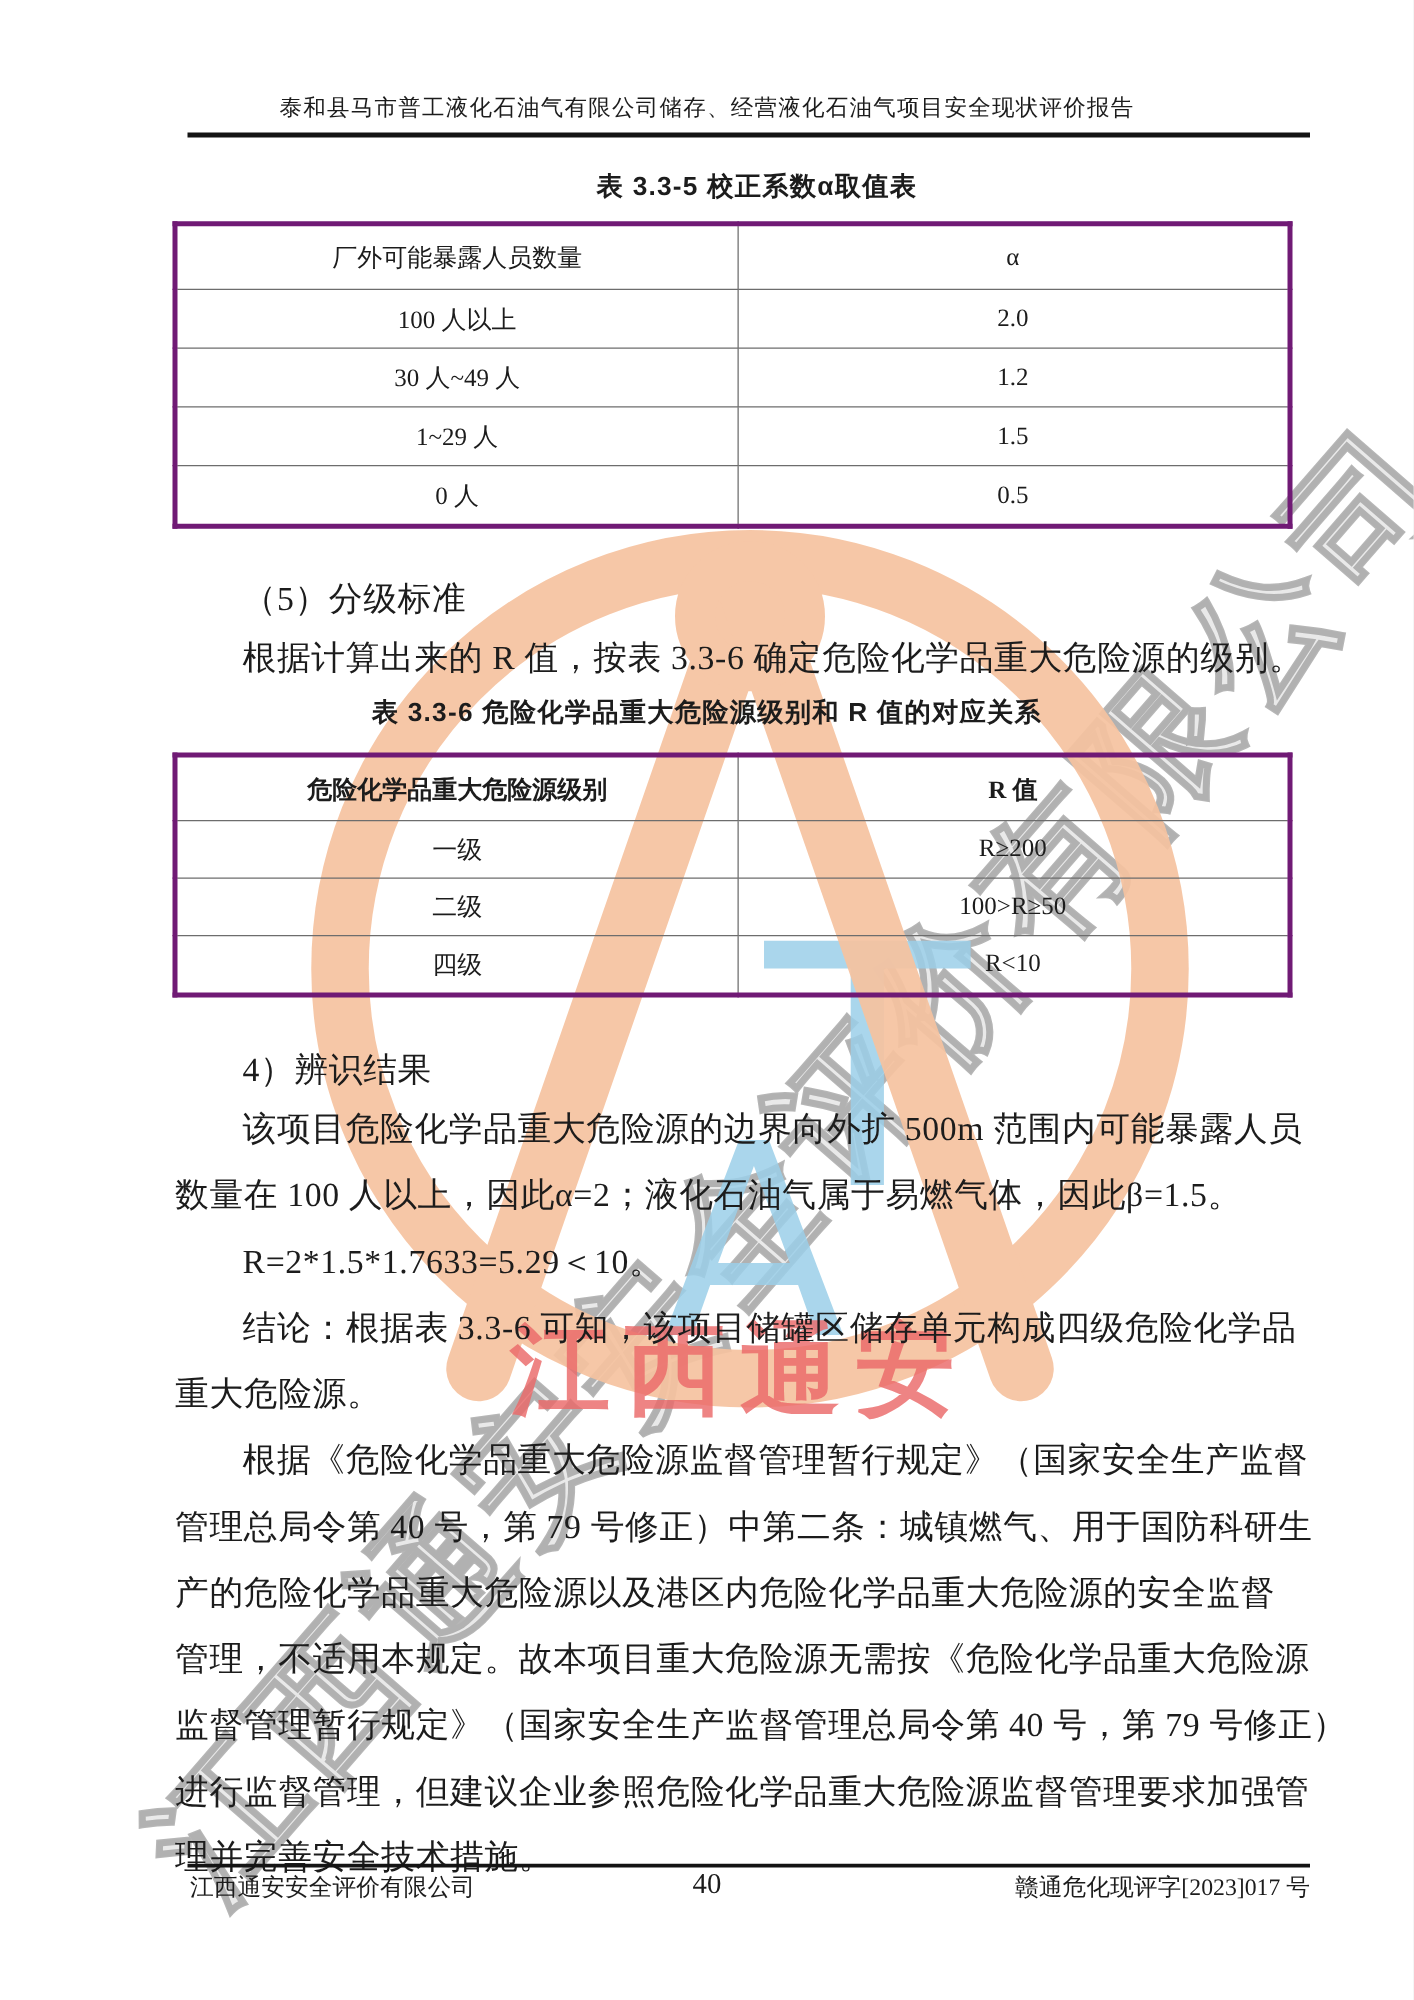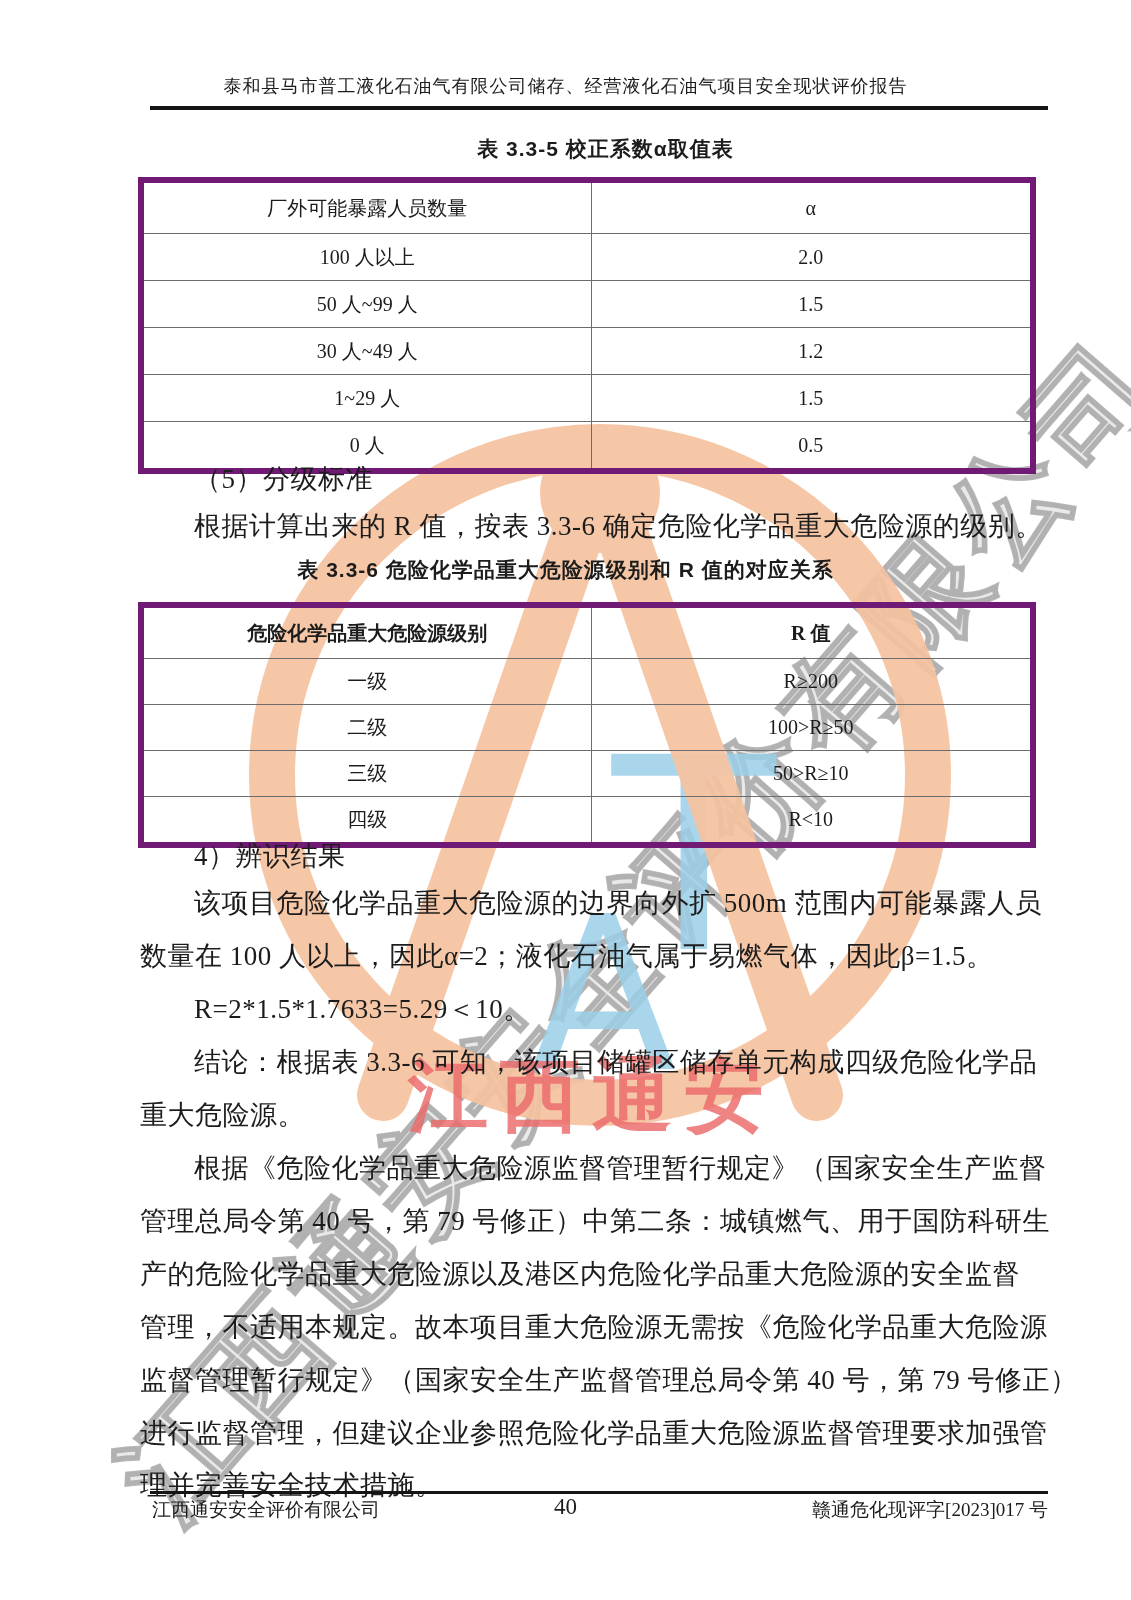--- a/index.html
+++ b/index.html
@@ -51,21 +51,21 @@
   table.doc{
     position:absolute;left:138px;width:892px;border-collapse:collapse;
     table-layout:fixed;background:transparent;
   }
   table.doc.t1{top:177px;}
   table.doc.t2{top:602px;}
   table.doc td{
     border:1px solid #6d6d6d;text-align:center;vertical-align:middle;
     font-size:20px;padding:0;
   }
-  table.doc{border:6px solid #701a75;}
+  table.doc{border:4px solid #701a75;}
   table.doc col.c1{width:450px;}
   table.doc col.c2{width:442px;}
   table.doc.t1 td{height:46px;}
   table.doc.t1 tr.hd td{height:50px;}
   table.doc.t2 td{height:45px;}
   table.doc.t2 tr.hd td{height:50px;font-weight:bold;}
   .line{
     position:absolute;left:140px;width:910px;font-size:27px;
     white-space:nowrap;letter-spacing:0.5px;
   }
@@ -108,24 +108,20 @@
       <tbody>
           <tr class="hd">
         <td>厂外可能暴露人员数量</td>
         <td>α</td>
       </tr>
       <tr>
         <td>100 人以上</td>
         <td>2.0</td>
       </tr>
       <tr>
-        <td>50 人~99 人</td>
-        <td>1.5</td>
-      </tr>
-      <tr>
         <td>30 人~49 人</td>
         <td>1.2</td>
       </tr>
       <tr>
         <td>1~29 人</td>
         <td>1.5</td>
       </tr>
       <tr>
         <td>0 人</td>
         <td>0.5</td>
@@ -150,24 +146,20 @@
       </tr>
       <tr>
         <td>一级</td>
         <td>R≥200</td>
       </tr>
       <tr>
         <td>二级</td>
         <td>100&gt;R≥50</td>
       </tr>
       <tr>
-        <td>三级</td>
-        <td>50&gt;R≥10</td>
-      </tr>
-      <tr>
         <td>四级</td>
         <td>R&lt;10</td>
       </tr>
     </tbody>
       </table>
 
     <div class="line ind" style="top:838px">4）辨识结果</div>
     <div class="line ind" style="top:885px">该项目危险化学品重大危险源的边界向外扩 500m 范围内可能暴露人员</div>
     <div class="line" style="top:938px">数量在 100 人以上，因此α=2；液化石油气属于易燃气体，因此β=1.5。</div>
     <div class="line ind" style="top:991px">R=2*1.5*1.7633=5.29＜10。</div>

